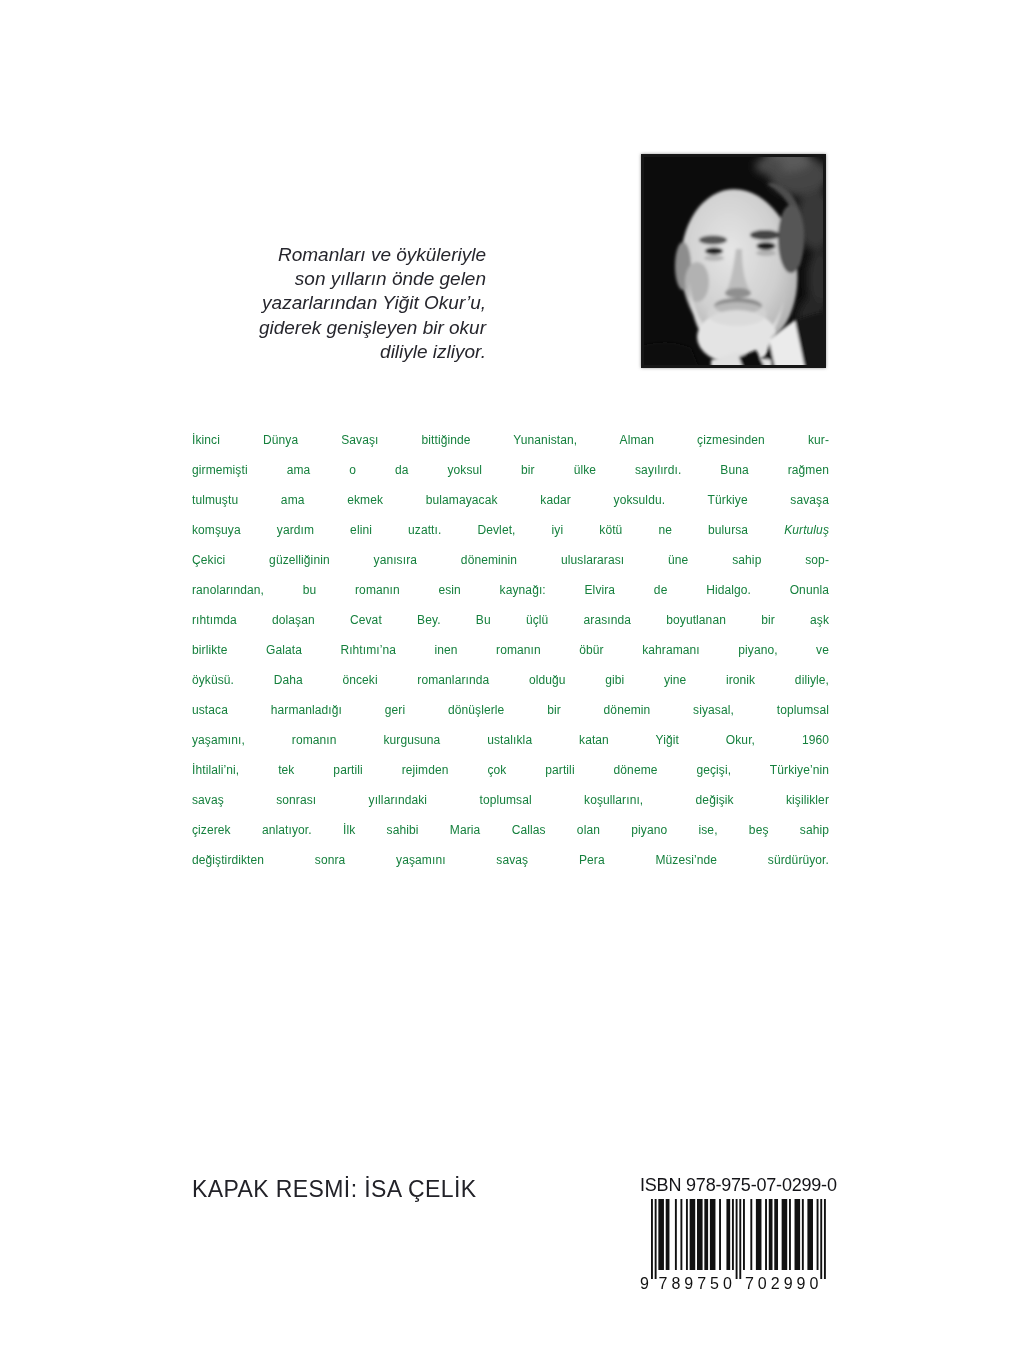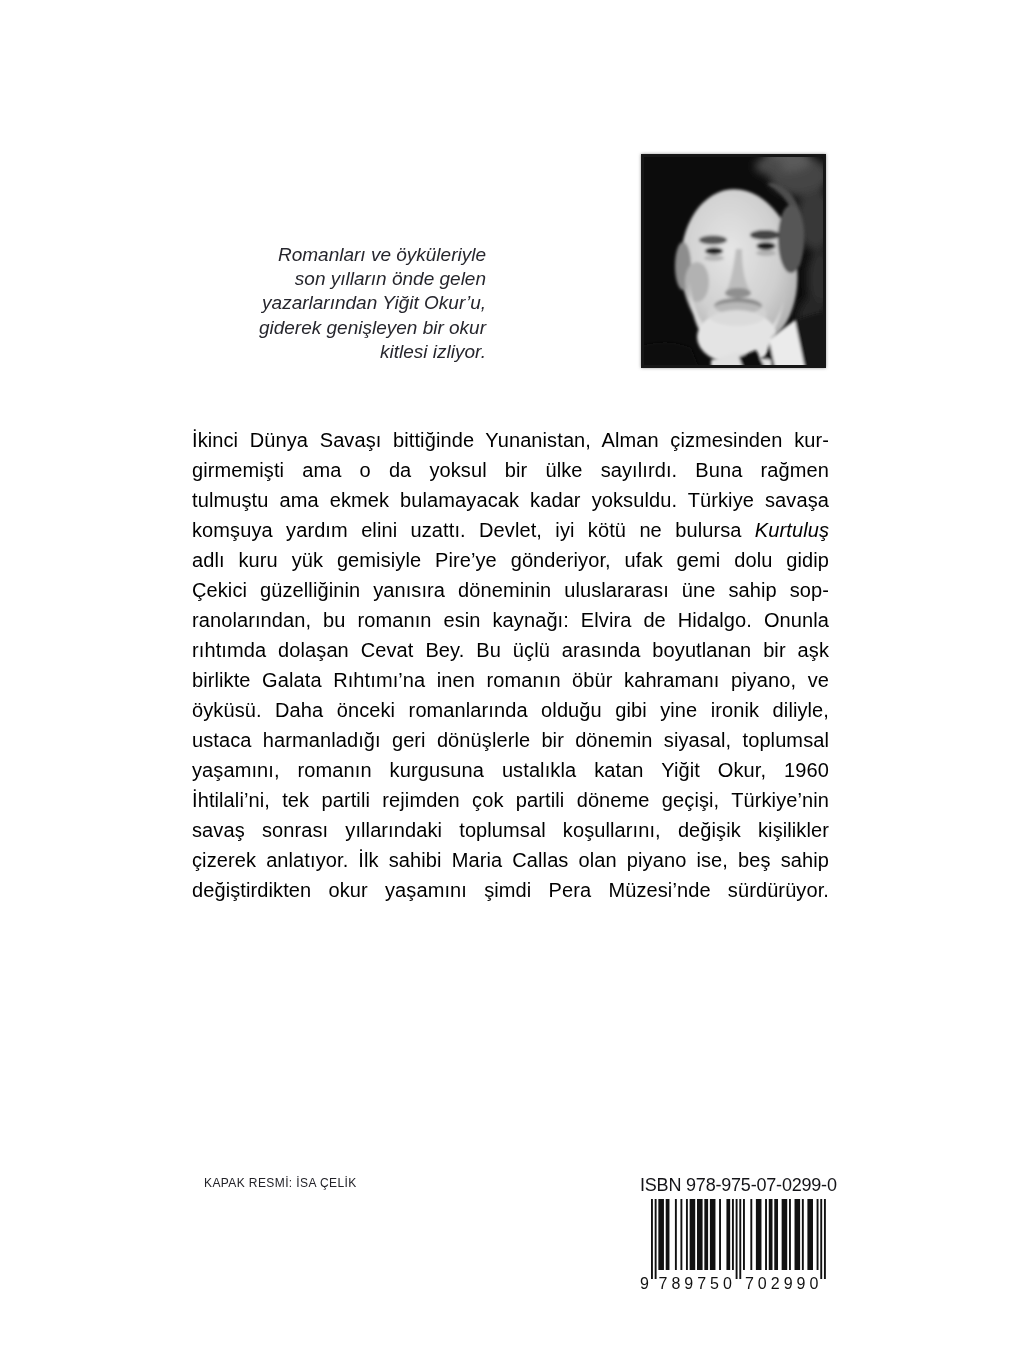--- a/index.html
+++ b/index.html
@@ -16,50 +16,50 @@
   .intro-line{white-space:nowrap;}
   
   .photo-frame{
     position:absolute;left:641px;top:154px;width:185px;height:214px;
     box-shadow:0 0 3px rgba(60,60,60,.55);
   }
   .photo-frame svg{display:block;}
   
   .body-text{
     position:absolute;left:192px;top:425px;width:637px;
-    font-size:20px;line-height:30px;color:#000000;letter-spacing:0.1px;
+    font-size:12px;line-height:30px;color:#15803d;letter-spacing:0.1px;
   }
   .body-line{
     height:30px;text-align:justify;text-align-last:justify;
     -moz-text-align-last:justify;overflow:hidden;
   }
   .it{font-style:italic;}
   
   .credit{
-    position:absolute;left:192px;top:1176px;font-size:12px;
-    letter-spacing:0.4px;color:#222228;white-space:nowrap;margin-left:12px;
+    position:absolute;left:192px;top:1176px;font-size:23px;
+    letter-spacing:0.4px;color:#222228;white-space:nowrap;
   }
   .isbn-block{position:absolute;left:640px;top:1175px;width:190px;}
   .isbn-label{
     font-size:18px;line-height:21px;white-space:nowrap;
     color:#141418;letter-spacing:-0.2px;margin-bottom:3px;
   }
   .barcode-wrap svg{display:block;}
 </style>
 </head>
 <body>
 
 <div class="page">
 
   <div class="intro">
       <div class="intro-line">Romanları ve öyküleriyle</div>
       <div class="intro-line">son yılların önde gelen</div>
       <div class="intro-line">yazarlarından Yiğit Okur’u,</div>
       <div class="intro-line">giderek genişleyen bir okur</div>
-      <div class="intro-line">kitlesi izliyor.</div>
+      <div class="intro-line">diliyle izliyor.</div>
     </div>
 
   <div class="photo-frame">
     <svg viewBox="0 0 185 214" width="185" height="214">
       <defs>
         <filter id="soft" x="-20%" y="-20%" width="140%" height="140%">
           <feGaussianBlur stdDeviation="1.6"></feGaussianBlur>
         </filter>
         <filter id="soft2" x="-40%" y="-40%" width="180%" height="180%">
           <feGaussianBlur stdDeviation="4"></feGaussianBlur>
@@ -122,32 +122,31 @@
 
       <rect x="1.5" y="1.5" width="182" height="211" fill="none" stroke="#161616" stroke-width="3"></rect>
     </svg>
   </div>
 
   <div class="body-text">
       <div class="body-line"><span>İkinci Dünya Savaşı bittiğinde Yunanistan, Alman çizmesinden kur-</span></div>
       <div class="body-line"><span>girmemişti ama o da yoksul bir ülke sayılırdı. Buna rağmen</span></div>
       <div class="body-line"><span>tulmuştu ama ekmek bulamayacak kadar yoksuldu. Türkiye savaşa</span></div>
       <div class="body-line"><span>komşuya yardım elini uzattı. Devlet, iyi kötü ne bulursa </span><span class="it">Kurtuluş</span></div>
-      <div class="body-line"><span>adlı kuru yük gemisiyle Pire’ye gönderiyor, ufak gemi dolu gidip</span></div>
       <div class="body-line"><span>Çekici güzelliğinin yanısıra döneminin uluslararası üne sahip sop-</span></div>
       <div class="body-line"><span>ranolarından, bu romanın esin kaynağı: Elvira de Hidalgo. Onunla</span></div>
       <div class="body-line"><span>rıhtımda dolaşan Cevat Bey. Bu üçlü arasında boyutlanan bir aşk</span></div>
       <div class="body-line"><span>birlikte Galata Rıhtımı’na inen romanın öbür kahramanı piyano, ve</span></div>
       <div class="body-line"><span>öyküsü. Daha önceki romanlarında olduğu gibi yine ironik diliyle,</span></div>
       <div class="body-line"><span>ustaca harmanladığı geri dönüşlerle bir dönemin siyasal, toplumsal</span></div>
       <div class="body-line"><span>yaşamını, romanın kurgusuna ustalıkla katan Yiğit Okur, 1960</span></div>
       <div class="body-line"><span>İhtilali’ni, tek partili rejimden çok partili döneme geçişi, Türkiye’nin</span></div>
       <div class="body-line"><span>savaş sonrası yıllarındaki toplumsal koşullarını, değişik kişilikler</span></div>
       <div class="body-line"><span>çizerek anlatıyor. İlk sahibi Maria Callas olan piyano ise, beş sahip</span></div>
-      <div class="body-line"><span>değiştirdikten okur yaşamını şimdi Pera Müzesi’nde sürdürüyor.</span></div>
+      <div class="body-line"><span>değiştirdikten sonra yaşamını savaş Pera Müzesi’nde sürdürüyor.</span></div>
     </div>
 
   <div class="credit">KAPAK RESMİ: İSA ÇELİK</div>
 
   <div class="isbn-block">
     <div class="isbn-label">ISBN 978-975-07-0299-0</div>
     <div class="barcode-wrap">
       <svg id="barcode-svg" width="190" height="93" viewBox="0 0 190 93">
           <rect x="11.00" y="0" width="1.90" height="80" fill="#111111"></rect>
           <rect x="14.68" y="0" width="1.90" height="80" fill="#111111"></rect>

